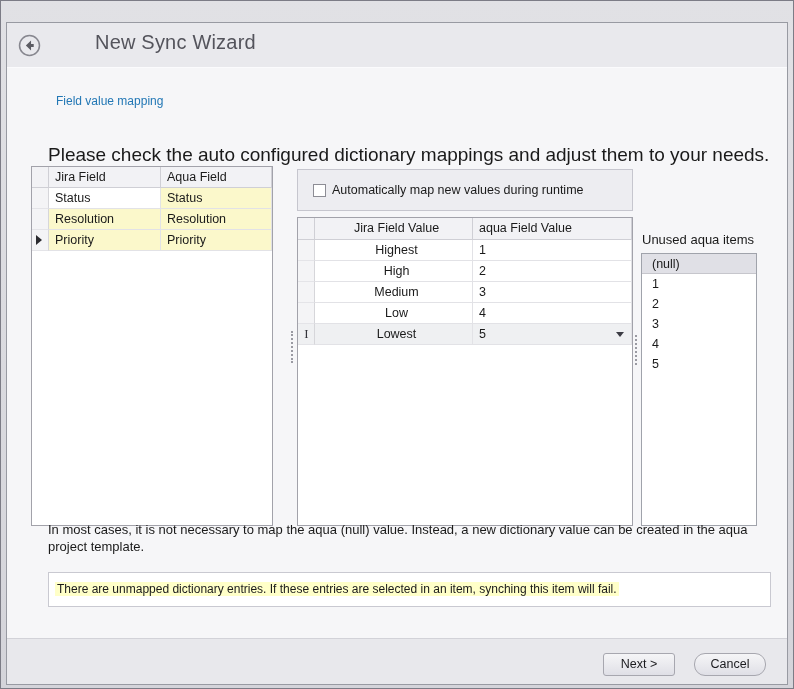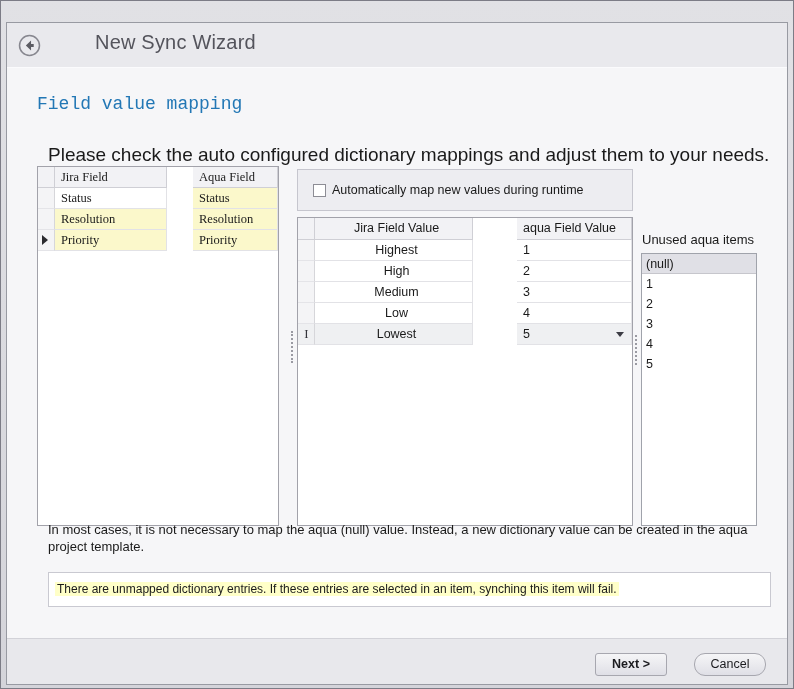--- a/index.html
+++ b/index.html
@@ -4,64 +4,64 @@
 <style>
   html,body{margin:0;padding:0;background:#bfbfc6;font-family:"Liberation Sans",sans-serif;}
   *{box-sizing:border-box;}
   #window{position:relative;width:794px;height:689px;background:linear-gradient(#e1e1e5,#d4d4da);border:1px solid #7c7c86;overflow:hidden;}
   #client{position:absolute;left:5px;right:5px;top:21px;bottom:3px;border:1px solid #989aa2;background:#f6f6f8;}
   
   #header{position:absolute;left:6px;right:6px;top:22px;height:45px;background:#e9e9ed;border-bottom:1px solid #fbfbfd;}
   #back-btn{position:absolute;left:11px;top:11px;width:23px;height:23px;cursor:pointer;}
   #wizard-title{position:absolute;left:48px;top:8px;font-size:20px;color:#54545c;letter-spacing:.2px;white-space:nowrap;margin-left:40px;}
   
-  #page-title{position:absolute;left:36px;top:93px;font-size:18px;color:#2277b5;font-family:Liberation Mono, monospace;}
+  #page-title{position:absolute;left:55px;top:93px;font-size:12px;color:#2277b5;}
   #instruction{position:absolute;left:47px;top:143px;font-size:19px;color:#1a1a1a;white-space:nowrap;}
   
   .grid{position:absolute;background:#fff;border:1px solid #a2a2aa;font-size:12.5px;color:#1a1a1a;}
   .g-row{display:flex;height:21px;line-height:20px;}
   .g-head .g-cell{background:#f2f2f5;border-right:1px solid #cfcfd5;border-bottom:1px solid #cfcfd5;}
   .g-ind{width:17px;flex:none;background:#f4f4f6;border-right:1px solid #d6d6da;border-bottom:1px solid #e4e4e8;position:relative;}
   .g-head .g-ind{background:#f2f2f5;border-right:1px solid #cfcfd5;border-bottom:1px solid #cfcfd5;}
   .g-cell{padding:0 0 0 6px;border-right:1px solid #e2e2e6;border-bottom:1px solid #e2e2e6;overflow:hidden;white-space:nowrap;position:relative;}
   .yellow{background:#fbf8cb;}
   .editing .g-cell,.editing .g-ind{background:#eff0f2;}
   .cur-arrow{position:absolute;left:4px;top:5px;width:0;height:0;border-left:6px solid #2b2b30;border-top:5px solid transparent;border-bottom:5px solid transparent;}
   .ibeam{position:absolute;left:2px;top:2px;width:13px;height:16px;font-family:"Liberation Serif",serif;font-size:13px;line-height:16px;text-align:center;color:#33333a;}
   .dd-arrow{position:absolute;right:7px;top:8px;width:0;height:0;border-top:5px solid #3c3c44;border-left:4px solid transparent;border-right:4px solid transparent;}
   
-  #field-grid{left:36px;top:165px;width:242px;height:360px;font-family:Liberation Serif, serif;}
+  #field-grid{left:30px;top:165px;width:242px;height:360px;}
   #field-grid .c1,#field-grid .c2{width:112px;flex:none;}
-  #field-grid .c2{flex:1;margin-left:26px;}
+  #field-grid .c2{flex:1;}
   
   #automap-panel{position:absolute;left:296px;top:168px;width:336px;height:42px;background:#ededf1;border:1px solid #c6c6ce;}
   #automap-box{position:absolute;left:15px;top:14px;width:13px;height:13px;background:#fff;border:1px solid #8d8d95;cursor:pointer;}
   #automap-label{position:absolute;left:34px;top:13px;font-size:12.5px;color:#1a1a1a;white-space:nowrap;}
   
   #value-grid{left:296px;top:216px;width:336px;height:309px;}
   #value-grid .g-head .g-row{height:22px;line-height:21px;}
   #value-grid .c1{width:158px;flex:none;text-align:center;}
-  #value-grid .c2{flex:1;margin-left:44px;}
+  #value-grid .c2{flex:1;}
   
   .grip{position:absolute;width:4px;border-left:2px dotted #9a9aa2;cursor:col-resize;}
   #grip-left{left:290px;top:330px;height:32px;}
   #grip-right{left:634px;top:334px;height:30px;}
   
   #unused-label{position:absolute;left:641px;top:231px;font-size:13px;color:#1a1a1a;white-space:nowrap;}
   #unused-list{position:absolute;left:640px;top:252px;width:116px;height:273px;background:#fff;border:1px solid #a0a3ab;font-size:12.5px;color:#1a1a1a;}
-  .u-item{height:20px;line-height:20px;padding-left:4px;cursor:default;}
+  .u-item{height:20px;line-height:20px;padding-left:10px;cursor:default;}
   .u-item.selected{background:#e0e0e6;border-bottom:1px solid #c6c6cc;}
   
   #footnote{position:absolute;left:47px;top:520px;width:700px;font-size:13px;color:#1a1a1a;line-height:17px;}
   #warning-box{position:absolute;left:47px;top:571px;width:723px;height:35px;background:#fff;border:1px solid #c9c9d1;}
   #warning-text{position:absolute;left:6px;top:9px;font-size:12px;color:#1a1a1a;background:#ffffc8;padding:0 2px;white-space:nowrap;}
   
   #footer{position:absolute;left:6px;right:6px;top:637px;bottom:4px;background:#e8e8ec;border-top:1px solid #d2d2d8;}
   .btn{position:absolute;top:14px;width:72px;height:23px;border:1px solid #a7a7af;border-radius:3px;background:linear-gradient(#f5f5f7,#ebebef 48%,#dfdfe6);font-size:12.5px;color:#1b1b1f;text-align:center;line-height:21px;cursor:pointer;}
-  #next-btn{right:120px;font-weight:bold;}
+  #next-btn{right:112px;}
   #cancel-btn{right:21px;border-radius:11px;}
 </style>
 </head>
 <body>
 
 <div id="window">
   <div style="position:absolute;left:0;top:0;right:0;height:21px;"></div>
 
   <div id="client"></div>
 

